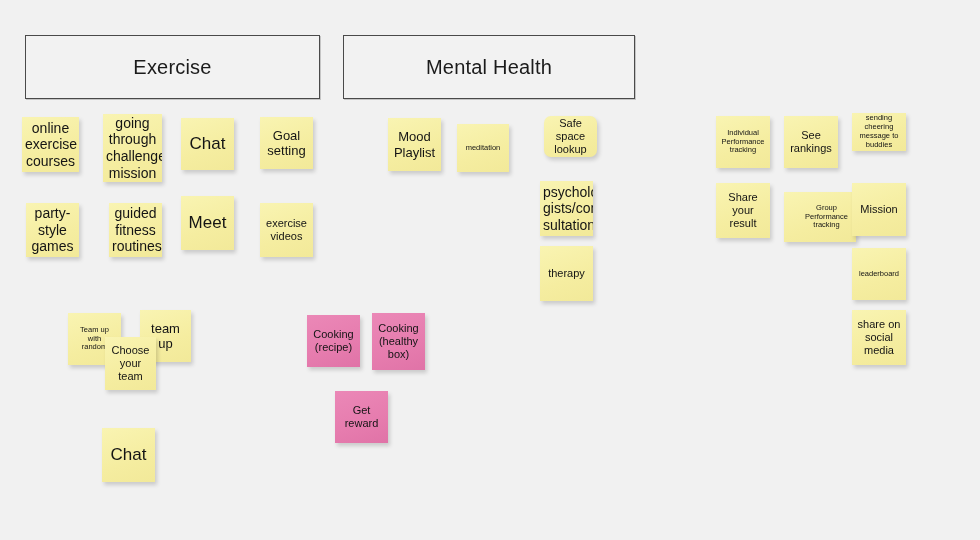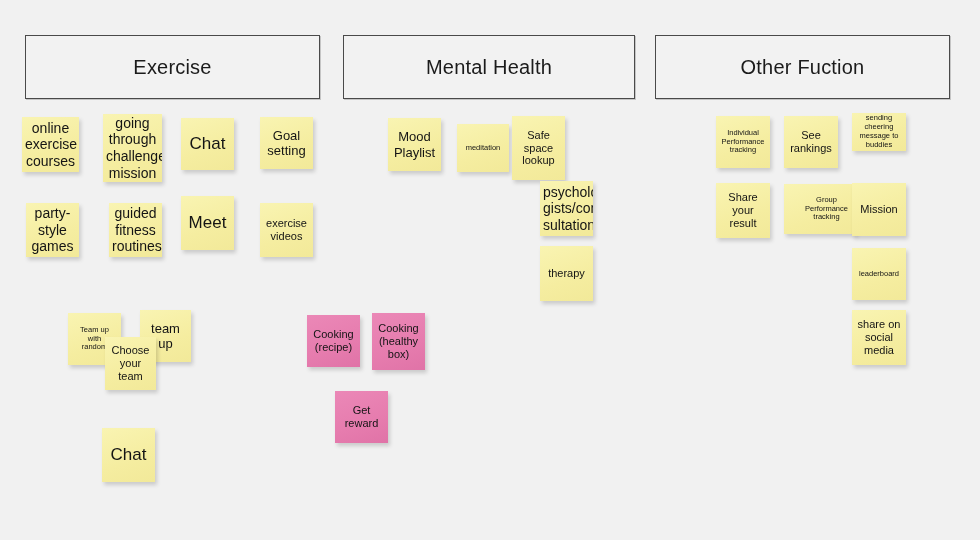--- a/index.html
+++ b/index.html
@@ -71,23 +71,20 @@
 </head>
 <body>
 
 <div id="board">
     <div class="header-box" style="left: 25px; top: 35px; width: 295px; height: 64px;">
       <span class="header-label">Exercise</span>
     </div>
     <div class="header-box" style="left: 343px; top: 35px; width: 292px; height: 64px;">
       <span class="header-label">Mental Health</span>
     </div>
-    <div class="header-box" style="left: 655px; top: 35px; width: 295px; height: 64px;">
-      <span class="header-label">Other Fuction</span>
-    </div>
     <div class="note yellow" style="left: 22px; top: 117px; width: 57px; height: 55px;">
       <span class="note-text fs-s">online
 exercise
 courses</span>
     </div>
     <div class="note yellow" style="left: 103px; top: 114px; width: 59px; height: 68px;">
       <span class="note-text fs-s">going
 through
 challenges/
 mission</span>
@@ -133,21 +130,21 @@
     <div class="note yellow" style="left: 102px; top: 428px; width: 53px; height: 54px;">
       <span class="note-text fs-xl">Chat</span>
     </div>
     <div class="note yellow" style="left: 388px; top: 118px; width: 53px; height: 53px;">
       <span class="note-text fs-l">Mood
 Playlist</span>
     </div>
     <div class="note yellow" style="left: 457px; top: 124px; width: 52px; height: 48px;">
       <span class="note-text fs-xs">meditation</span>
     </div>
-    <div class="note yellow" style="left: 512px; top: 116px; width: 53px; height: 64px;">
+    <div class="note yellow" style="left: 544px; top: 116px; width: 53px; height: 41px; border-radius: 7px;">
       <span class="note-text fs-m">Safe
 space
 lookup</span>
     </div>
     <div class="note yellow" style="left: 540px; top: 181px; width: 53px; height: 55px;">
       <span class="note-text fs-s">psycholo
 gists/con
 sultation</span>
     </div>
     <div class="note yellow" style="left: 540px; top: 246px; width: 53px; height: 55px;">
@@ -166,21 +163,21 @@
       <span class="note-text fs-xs">sending
 cheering
 message to
 buddies</span>
     </div>
     <div class="note yellow" style="left: 716px; top: 183px; width: 54px; height: 55px;">
       <span class="note-text fs-m">Share
 your
 result</span>
     </div>
-    <div class="note yellow" style="left: 784px; top: 184px; width: 72px; height: 50px; padding-left: 16px;">
+    <div class="note yellow" style="left: 784px; top: 192px; width: 72px; height: 50px; padding-left: 16px;">
       <span class="note-text fs-xs">Group
 Performance
 tracking</span>
     </div>
     <div class="note yellow" style="left: 852px; top: 183px; width: 54px; height: 53px;">
       <span class="note-text fs-m">Mission</span>
     </div>
     <div class="note yellow" style="left: 852px; top: 248px; width: 54px; height: 52px;">
       <span class="note-text fs-xs">leaderboard</span>
     </div>

